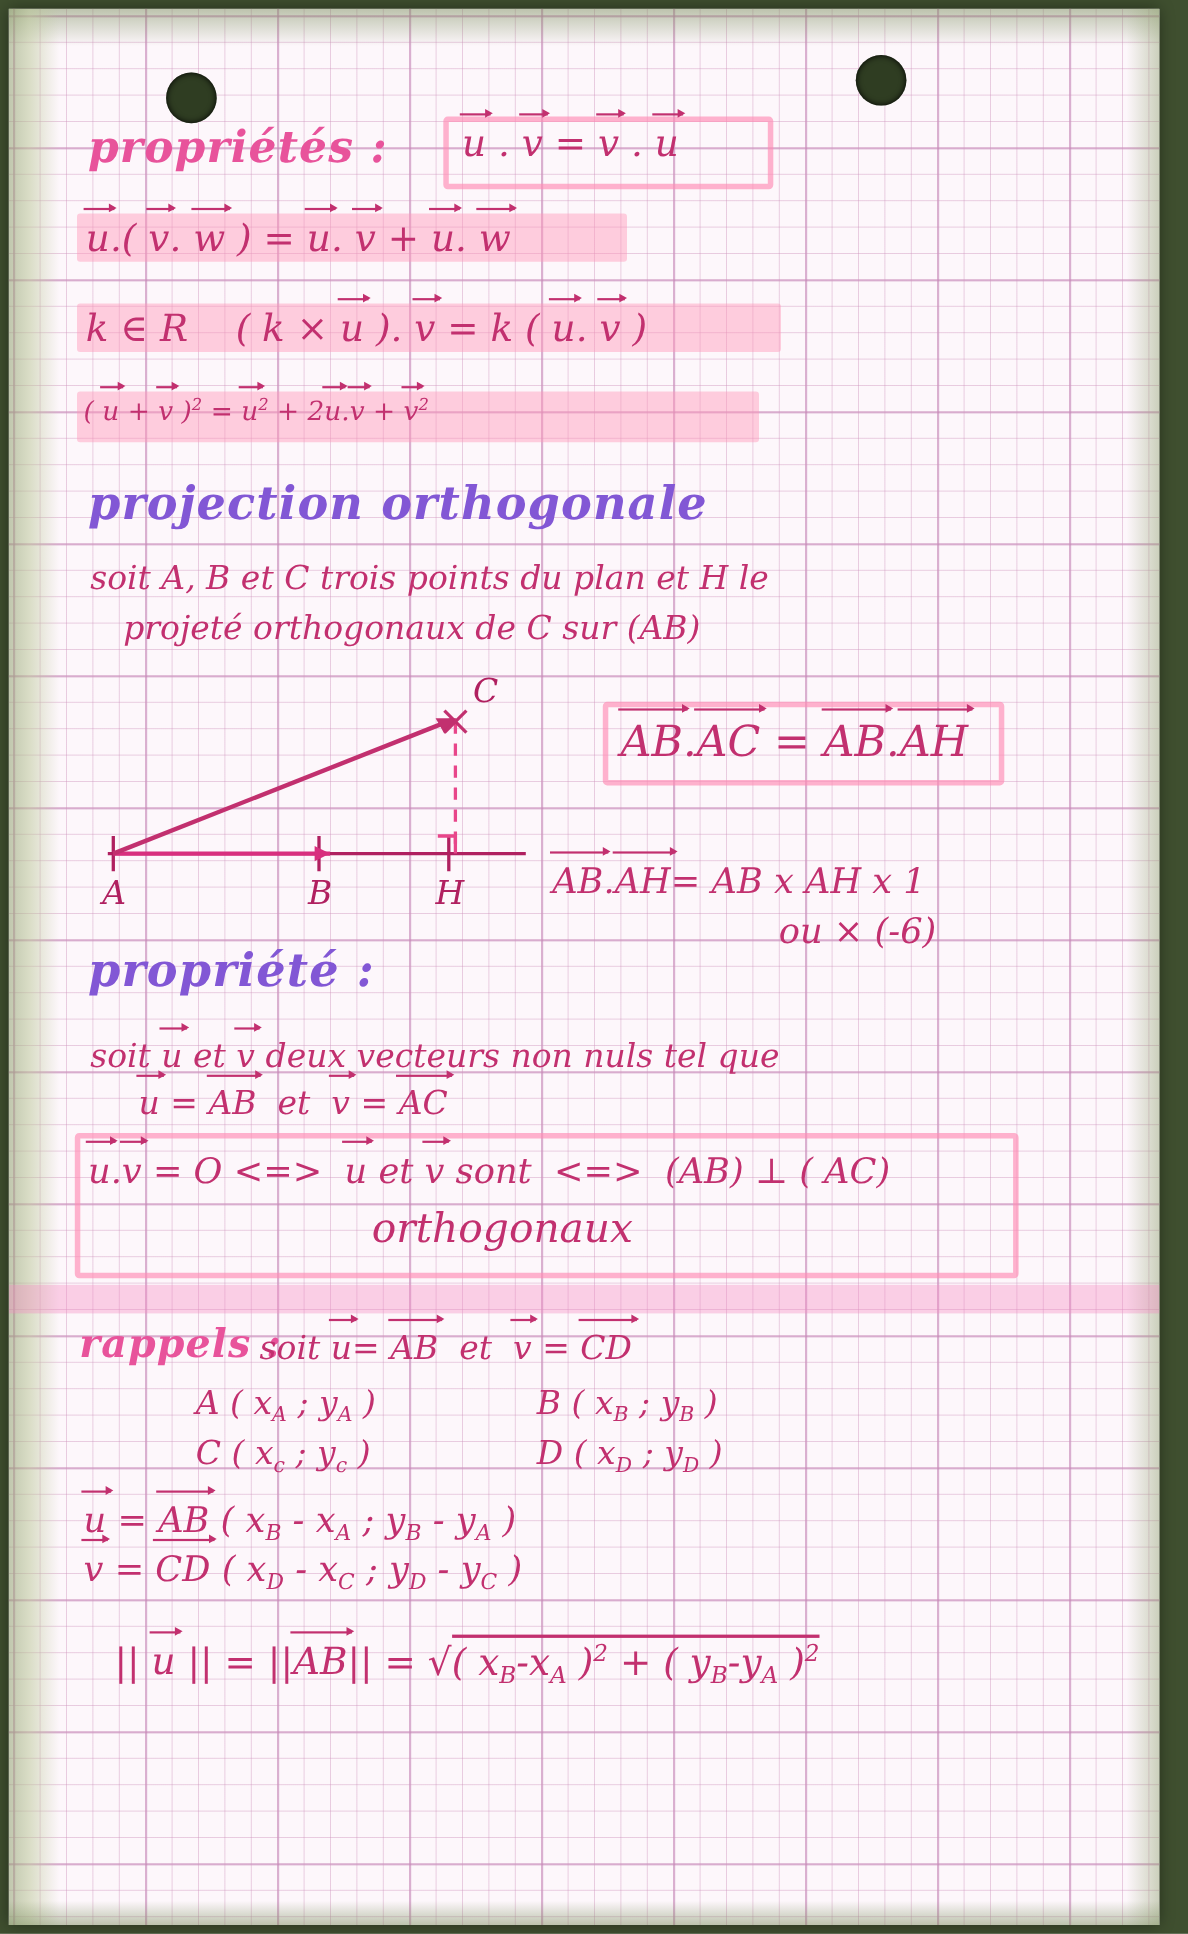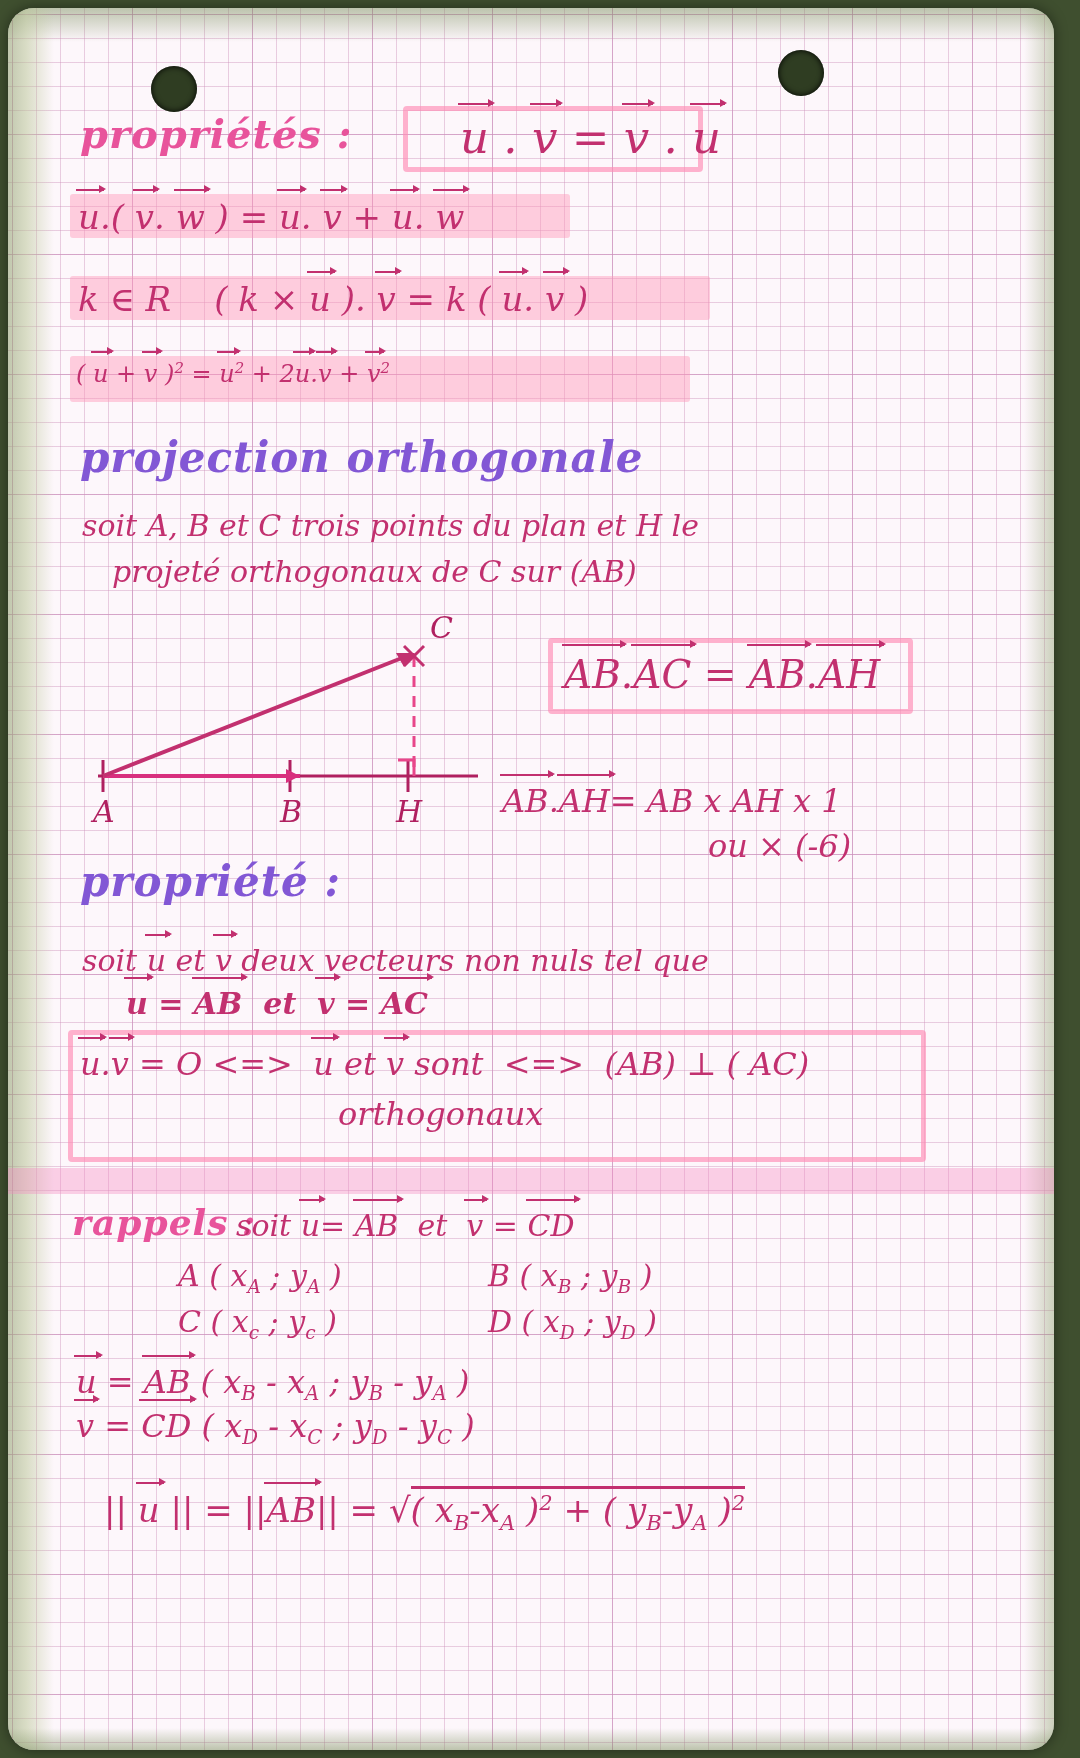--- a/index.html
+++ b/index.html
@@ -11,21 +11,20 @@
     position:relative;
   }
   
   .sheet{
     position:absolute;
     left:8px;top:8px;
     width:1046px;height:1742px;
     background:#fdf7fb;
     box-shadow:0 0 14px rgba(0,0,0,.45);
     overflow:hidden;
-    border-radius:26px;
   }
   
   .grid{
     position:absolute;inset:0;
     background-image:
       linear-gradient(to right, rgba(208,150,190,.45) 1px, transparent 1px),
       linear-gradient(to bottom, rgba(208,150,190,.45) 1px, transparent 1px),
       linear-gradient(to right, rgba(190,120,175,.55) 1.5px, transparent 1.5px),
       linear-gradient(to bottom, rgba(190,120,175,.55) 1.5px, transparent 1.5px);
     background-size:
@@ -130,21 +129,21 @@
   <div class="hole h1"></div>
   <div class="hole h2"></div>
 
   <div class="hl-box" style="left:395px;top:98px;width:290px;height:56px;"></div>
   <div class="hl" style="left:62px;top:186px;width:500px;height:44px;"></div>
   <div class="hl" style="left:62px;top:268px;width:640px;height:44px;"></div>
   <div class="hl" style="left:62px;top:348px;width:620px;height:46px;"></div>
 
   <div class="hw title-pink" style="left:72px;top:105px;">propriétés :</div>
 
-  <div class="hw formula" style="left:432px;top:104px;font-size:45px;padding-left:20px;">
+  <div class="hw formula" style="left:412px;top:104px;font-size:34px;">
     <span class="vec">u</span> . <span class="vec">v</span> = <span class="vec">v</span> . <span class="vec">u</span>
   </div>
 
   <div class="hw formula" style="left:70px;top:272px;font-size:34px;">
     k ∈ R &nbsp;&nbsp;&nbsp;( k × <span class="vec">u</span> ). <span class="vec">v</span> = k ( <span class="vec">u</span>. <span class="vec">v</span> )
   </div>
 
   <div class="hw formula" style="left:70px;top:190px;font-size:34px;">
     <span class="vec">u</span>.( <span class="vec">v</span>. <span class="vec">w</span> ) = <span class="vec">u</span>. <span class="vec">v</span> + <span class="vec">u</span>. <span class="vec">w</span>
   </div>
@@ -193,29 +192,29 @@
   <div class="hw formula magenta" style="left:494px;top:775px;font-size:32px;">
     <span class="vec">AB</span>.<span class="vec">AH</span>= AB x AH x 1
   </div>
   <div class="hw formula magenta" style="left:700px;top:822px;font-size:32px;">ou × (-6)</div>
 
   <div class="hw title-purple" style="left:72px;top:852px;">propriété :</div>
 
   <div class="hw body" style="left:74px;top:935px;">
     soit <span class="vec">u</span> et <span class="vec">v</span> deux vecteurs non nuls tel que
   </div>
-  <div class="hw body" style="left:118px;top:978px;font-weight:bold;">
+  <div class="hw body" style="left:118px;top:978px;">
     <span class="vec">u</span> = <span class="vec">AB</span> &nbsp;et&nbsp; <span class="vec">v</span> = <span class="vec">AC</span>
   </div>
 
   <div class="hl-box" style="left:60px;top:1022px;width:848px;height:122px;"></div>
   <div class="hw formula" style="left:72px;top:1038px;font-size:32px;">
     <span class="vec">u</span>.<span class="vec">v</span> = O &lt;=&gt; &nbsp;<span class="vec">u</span> et <span class="vec">v</span> sont &nbsp;&lt;=&gt; &nbsp;(AB) ⊥ ( AC)
   </div>
-  <div class="hw formula" style="left:330px;top:1090px;font-size:32px;">orthogonaux</div>
+  <div class="hw formula" style="left:330px;top:1090px;font-size:37px;">orthogonaux</div>
 
   <div class="hl-band" style="left:0px;top:1160px;width:1046px;height:26px;"></div>
 
   <div class="hw title-pink" style="left:64px;top:1196px;font-size:36px;">rappels :</div>
 
   <div class="hw body" style="left:228px;top:1200px;">
     soit <span class="vec">u</span>= <span class="vec">AB</span> &nbsp;et&nbsp; <span class="vec">v</span> = <span class="vec">CD</span>
   </div>
 
   <div class="hw body" style="left:170px;top:1252px;">A ( x<sub>A</sub> ; y<sub>A</sub> )</div>

